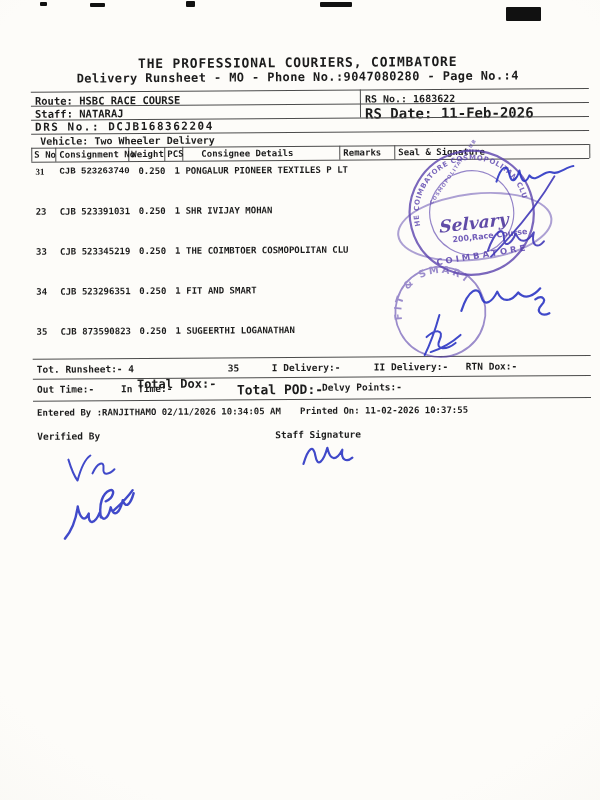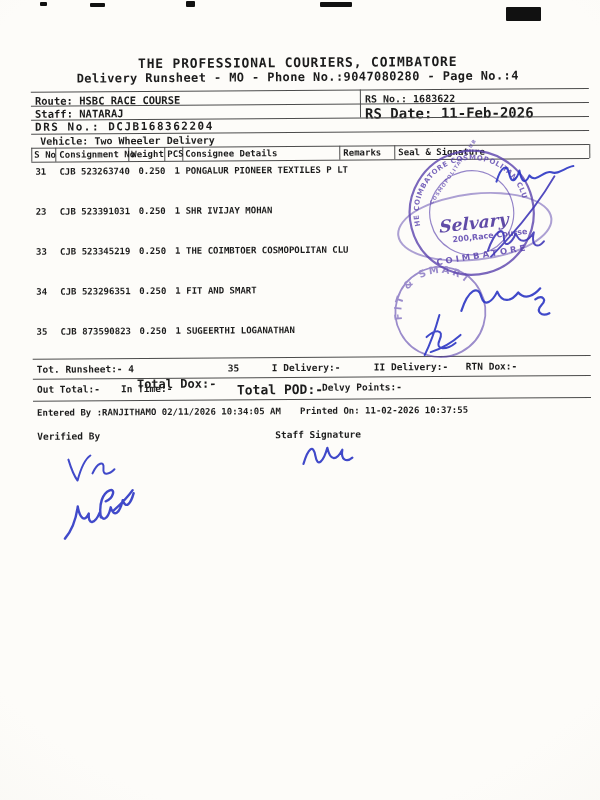--- a/index.html
+++ b/index.html
@@ -70,27 +70,27 @@
     <div class="vl" style="left:166px;top:146px;height:14px;"></div>
     <div class="vl" style="left:184px;top:146px;height:14px;"></div>
     <div class="vl" style="left:341px;top:146px;height:14px;"></div>
     <div class="vl" style="left:396px;top:146px;height:14px;"></div>
     <div class="vl" style="left:591px;top:146px;height:14px;"></div>
 
     <div class="t" style="top:149px;left:36px;">S No</div>
     <div class="t" style="top:149px;left:61px;">Consignment No</div>
     <div class="t" style="top:149px;left:133px;">Weight</div>
     <div class="t" style="top:149px;left:169px;">PCS</div>
-    <div class="t" style="top:149px;left:187px;">Consignee Details</div>
+    <div class="t" style="top:149px;left:203px;">Consignee Details</div>
     <div class="t" style="top:149px;left:345px;">Remarks</div>
     <div class="t" style="top:149px;left:400px;">Seal &amp; Signature</div>
 
     <div class="trow" style="top:165px;">
-      <span style="left:37px;">31</span>
-      <span style="left:61px;">CJB 523263740</span>
+      <span style="left:37px;font-family:Liberation Serif, serif;">31</span>
+      <span style="left:61px;font-family:Liberation Mono, monospace;">CJB 523263740</span>
       <span style="left:140px;">0.250</span>
       <span style="left:176px;">1</span>
       <span style="left:187px;">PONGALUR PIONEER TEXTILES P LT</span>
     </div>
     <div class="trow" style="top:205px;">
       <span style="left:37px;">23</span>
       <span style="left:61px;">CJB 523391031</span>
       <span style="left:140px;">0.250</span>
       <span style="left:176px;">1</span>
       <span style="left:187px;">SHR IVIJAY MOHAN</span>
@@ -118,21 +118,21 @@
     </div>
 
     <div class="hl" style="top:357px;left:33px;width:558px;"></div>
     <div class="t" style="top:363px;left:37px;font-size:9.5px;">Tot. Runsheet:- 4</div>
     <div class="t" style="top:377px;left:137px;font-size:12px;">Total Dox:-</div>
     <div class="t" style="top:363px;left:228px;font-size:9.5px;">35</div>
     <div class="t" style="top:363px;left:272px;font-size:9.5px;">I Delivery:-</div>
     <div class="t" style="top:363px;left:374px;font-size:9.5px;">II Delivery:-</div>
     <div class="t" style="top:363px;left:466px;font-size:9.5px;">RTN Dox:-</div>
     <div class="hl" style="top:377px;left:33px;width:558px;"></div>
-    <div class="t" style="top:383px;left:37px;font-size:9.5px;">Out Total:-</div>
+    <div class="t" style="top:383px;left:37px;font-size:9.5px;">Out Time:-</div>
     <div class="t" style="top:383px;left:121px;font-size:9.5px;">In Time:-</div>
     <div class="t" style="top:383px;left:237px;font-size:13px;">Total POD:-</div>
     <div class="t" style="top:383px;left:322px;font-size:9.5px;">Delvy Points:-</div>
     <div class="hl" style="top:399px;left:33px;width:558px;"></div>
     <div class="t" style="top:407px;left:37px;">Entered By :RANJITHAMO 02/11/2026 10:34:05 AM</div>
     <div class="t" style="top:407px;left:300px;">Printed On: 11-02-2026 10:37:55</div>
     <div class="t" style="top:430px;left:37px;font-size:9.5px;">Verified By</div>
     <div class="t" style="top:430px;left:275px;font-size:9.5px;">Staff Signature</div>
 
     <div class="stamp" style="left:405px;top:146px;width:136px;height:136px;transform:rotate(-14deg);opacity:.8;">

